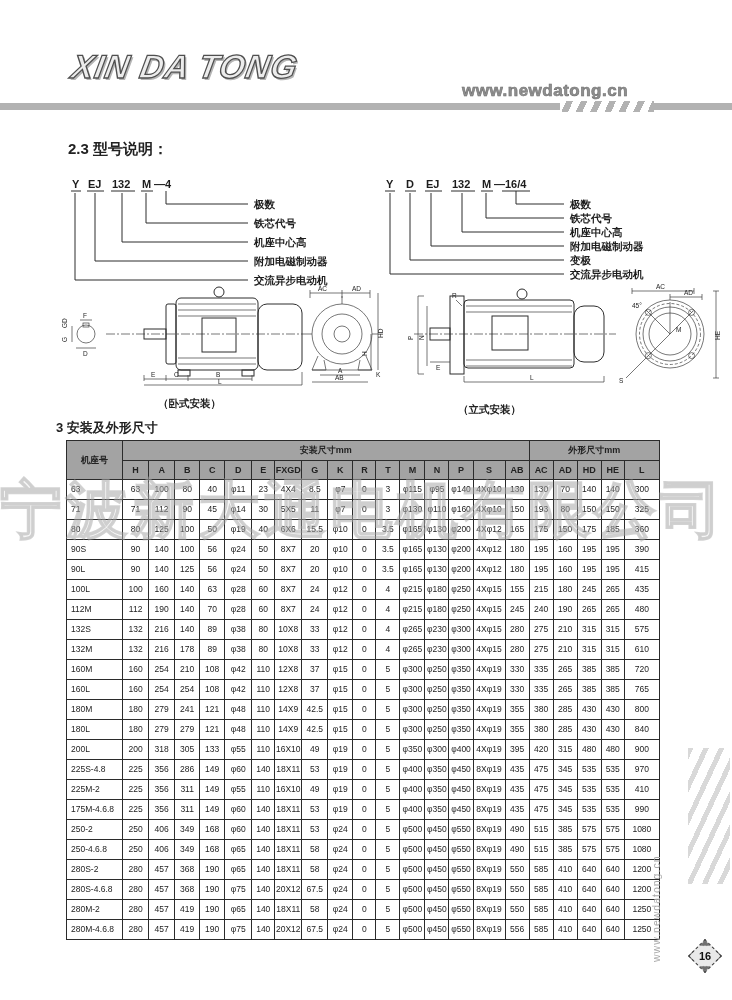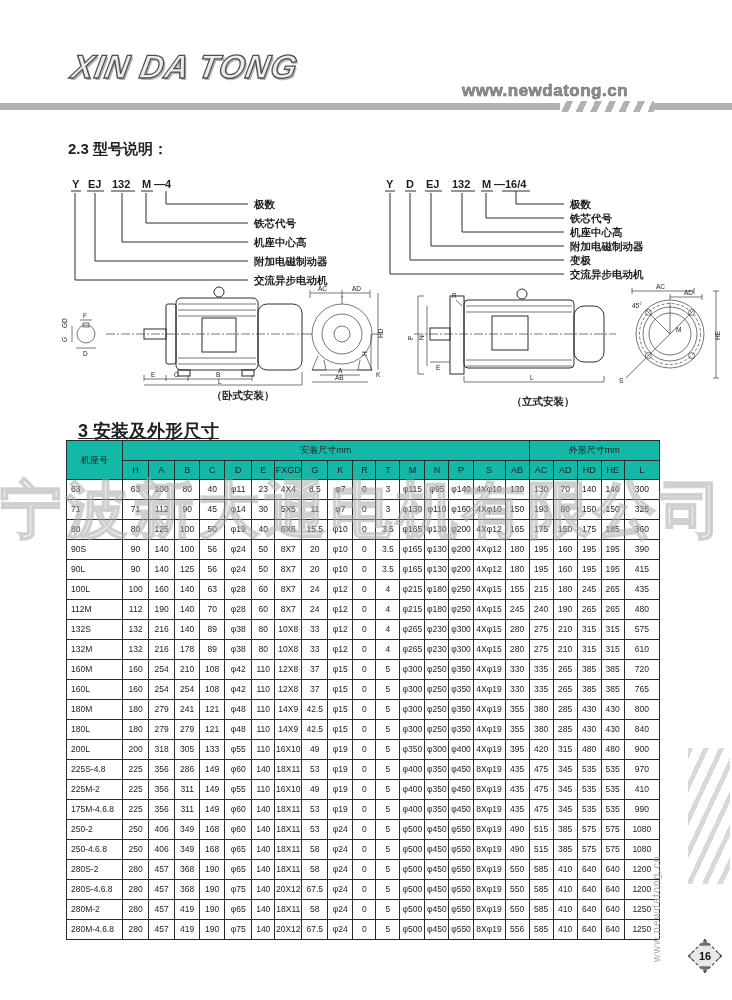--- a/index.html
+++ b/index.html
@@ -13,40 +13,40 @@
   .site{position:absolute;left:462px;top:81px;font-size:17px;font-weight:800;letter-spacing:.5px;
         color:#8f8f8f;-webkit-text-stroke:.6px #6f6f6f;white-space:nowrap;}
   .bar{position:absolute;top:103px;height:7px;background:#b2b2b2;}
   .bar.left{left:0;width:562px;}
   .bar.right{left:652px;width:80px;}
   .bar-slashes{position:absolute;top:101px;left:560px;width:94px;height:11px;background:
         repeating-linear-gradient(-65deg,#b2b2b2 0 6px,#ffffff 6px 13px);}
 
   
   .h-model{position:absolute;left:68px;top:140px;font-size:15px;font-weight:bold;}
-  .h-table{position:absolute;left:78px;top:419px;font-size:18px;font-weight:bold;text-decoration:underline;}
+  .h-table{position:absolute;left:56px;top:419px;font-size:13px;font-weight:bold;}
 
   svg{font-family:"Liberation Sans",sans-serif;}
   svg text{fill:#1d1d1d;}
   .ln{stroke:#2d2d2d;stroke-width:1;fill:none;}
   .thin{stroke:#3c3c3c;stroke-width:.7;fill:none;}
   .codep{font-size:11px;font-weight:bold;}
   .mlabel{font-size:10.5px;font-weight:bold;}
   .dim{font-size:6.5px;}
 
-  .caption{position:absolute;font-size:10.5px;font-weight:bold;text-align:center;width:170px;}
+  .caption{position:absolute;font-size:10.5px;font-weight:bold;text-align:left;width:170px;margin-top:8px;}
   .cap-left{left:158px;top:389px;}
   .cap-right{left:458px;top:395px;}
 
   
   #dimtable{position:absolute;left:66px;top:440px;border-collapse:collapse;table-layout:fixed;
             width:594px;font-size:8.5px;}
   #dimtable th,#dimtable td{border:1px solid #2b2b2b;text-align:center;padding:0;
             white-space:nowrap;overflow:hidden;height:19px;line-height:1;}
-  #dimtable thead th{background:#14b8a6;font-weight:normal;text-align:center;}
+  #dimtable thead th{background:#a3a3a3;font-weight:bold;text-align:center;}
   #dimtable .grp{height:15px;font-size:9px;}
   #dimtable .sub th{height:18px;font-size:9px;}
   #dimtable td.frame{text-align:left;padding-left:4px;}
 
   
   .watermark{position:absolute;left:0;top:468px;width:589px;text-align:center;font-size:62px;
              font-weight:bold;letter-spacing:4px;color:rgba(205,205,205,.18);
              -webkit-text-stroke:1.5px rgba(160,160,160,.45);pointer-events:none;z-index:6;
              white-space:nowrap;}
   .stripes{position:absolute;left:688px;top:748px;width:42px;height:136px;background:

